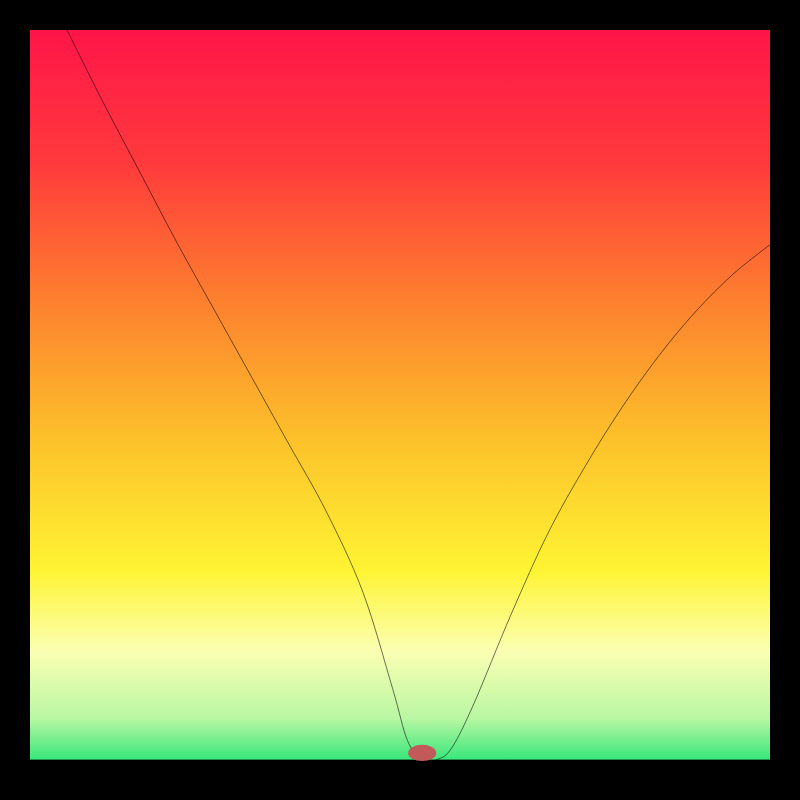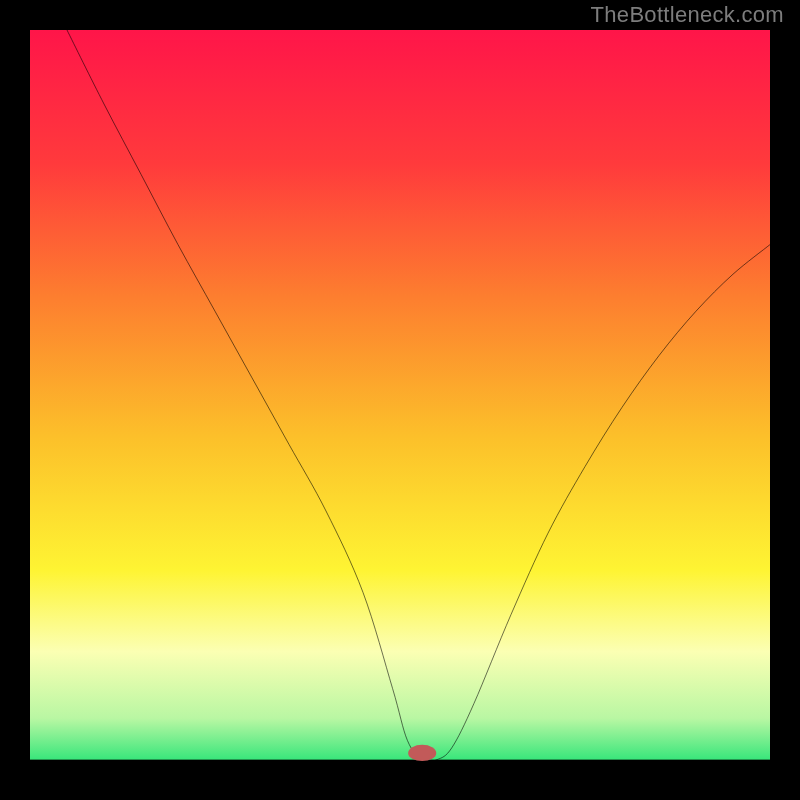--- a/index.html
+++ b/index.html
@@ -31,21 +31,20 @@
     font-family: Arial, Helvetica, sans-serif;
     font-size: 22px;
     letter-spacing: 0.3px;
   }
   svg { display: block; }
 </style>
 </head>
 <body>
 
 <div class="frame">
-  <div class="credit">TheBottleneck.com</div>
   <svg class="plot" viewBox="0 0 100 100" preserveAspectRatio="none">
     <defs>
       <linearGradient id="bg-grad" x1="0" y1="0" x2="0" y2="1">
           <stop offset="0.0%" stop-color="#ff1549"></stop>
           <stop offset="18.0%" stop-color="#ff3a3c"></stop>
           <stop offset="36.0%" stop-color="#fd7e2f"></stop>
           <stop offset="55.0%" stop-color="#fcc02a"></stop>
           <stop offset="73.0%" stop-color="#fef433"></stop>
           <stop offset="84.0%" stop-color="#fbffb3"></stop>
           <stop offset="93.0%" stop-color="#b9f7a3"></stop>

